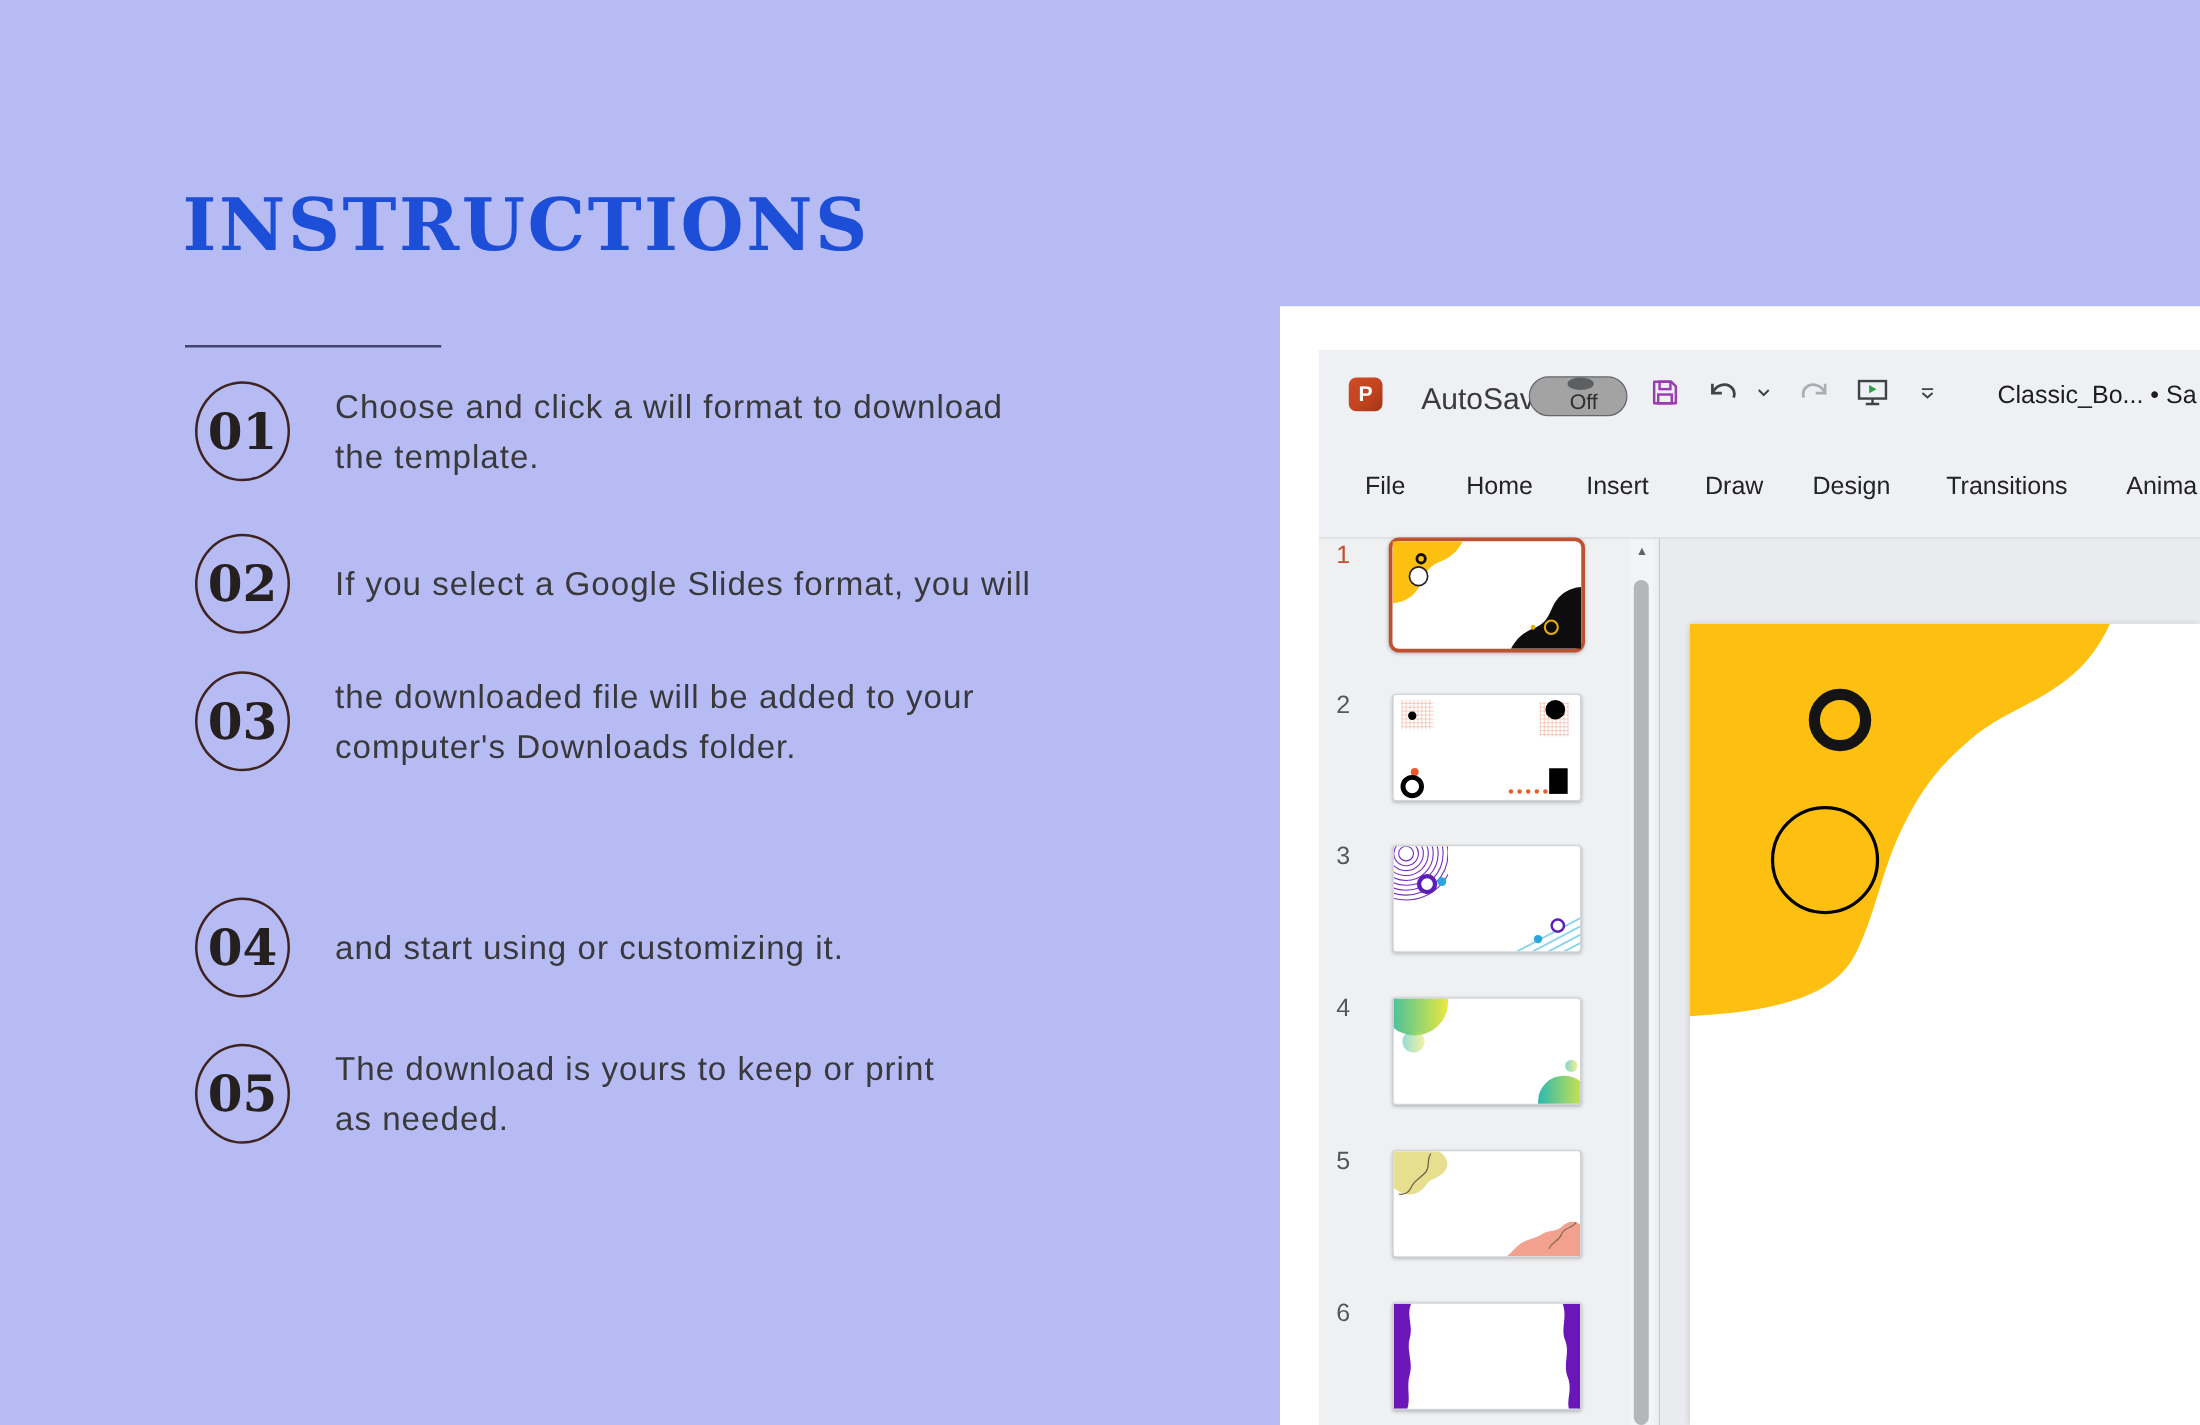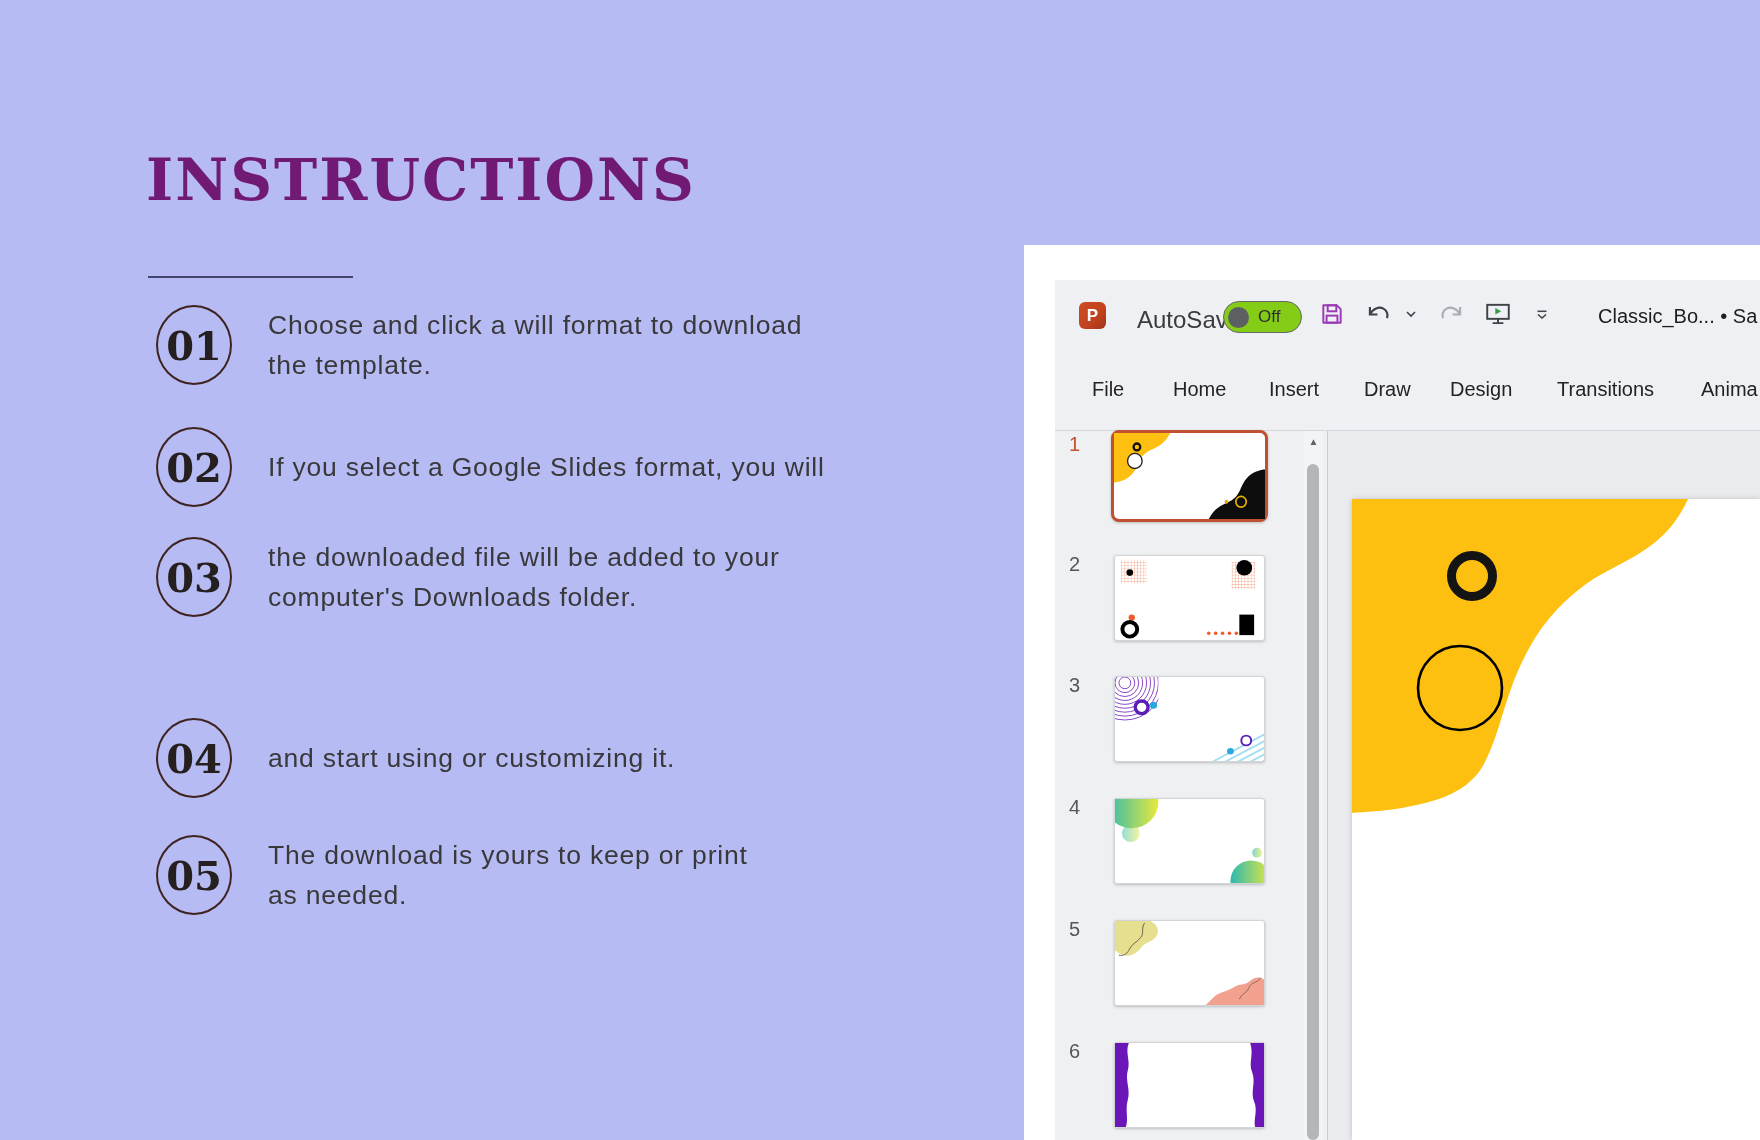--- a/index.html
+++ b/index.html
@@ -4,21 +4,21 @@
 <style>
   html,body{margin:0;padding:0;}
   body{
     width:1760px;height:1140px;position:relative;overflow:hidden;
     background:#b6bbf3;font-family:"Liberation Sans",sans-serif;
   }
   
   .title{
     position:absolute;left:146px;top:146px;
     font-family:"DejaVu Serif","Liberation Serif",serif;
-    font-size:58px;font-weight:700;letter-spacing:2px;color:#701a75;
+    font-size:58px;font-weight:700;letter-spacing:2px;color:#1d4ed8;
   }
   .title-underline{
     position:absolute;left:148px;top:276px;width:205px;height:2px;background:#45436f;
   }
   .step{position:absolute;left:156px;display:flex;align-items:center;}
   .step-circle{
     width:72px;height:76px;border:2.5px solid #3f2320;border-radius:50%;
     display:flex;align-items:center;justify-content:center;flex:0 0 auto;
     font-family:"DejaVu Serif","Liberation Serif",serif;font-weight:700;
     font-size:40px;color:#25201f;
@@ -33,21 +33,21 @@
   
   .qat{position:absolute;left:0;top:0;width:100%;height:76px;}
   .ppt-logo{
     position:absolute;left:24px;top:22px;width:27px;height:27px;border-radius:6px;
     background:linear-gradient(135deg,#d04a26 0%,#c4431f 55%,#a03417 100%);
     color:#fff;font-weight:700;font-size:17px;display:flex;align-items:center;justify-content:center;
   }
   .autosave-label{position:absolute;left:82px;top:26px;font-size:24px;color:#3b3b3b;}
   .toggle{
     position:absolute;left:168px;top:21px;width:77px;height:30px;border-radius:16px;
-    border:1.5px solid #63666a;background:#84cc16;display:flex;align-items:center;
+    border:1.5px solid #63666a;background:#a3a3a3;display:flex;align-items:center;flex-direction:column;
   }
   .toggle-knob{width:21px;height:21px;border-radius:50%;background:#5d6063;margin-left:4px;}
   .toggle-label{margin-left:9px;font-size:17px;color:#2f2f2f;}
   .qat-btn{position:absolute;top:18px;width:30px;height:32px;display:flex;align-items:center;justify-content:center;}
   .title-text{
     position:absolute;left:543px;top:25px;right:0;font-size:20px;color:#1d1d1d;
     white-space:nowrap;overflow:hidden;
   }
   
   .menubar{position:absolute;left:0;top:76px;width:100%;height:74px;}

